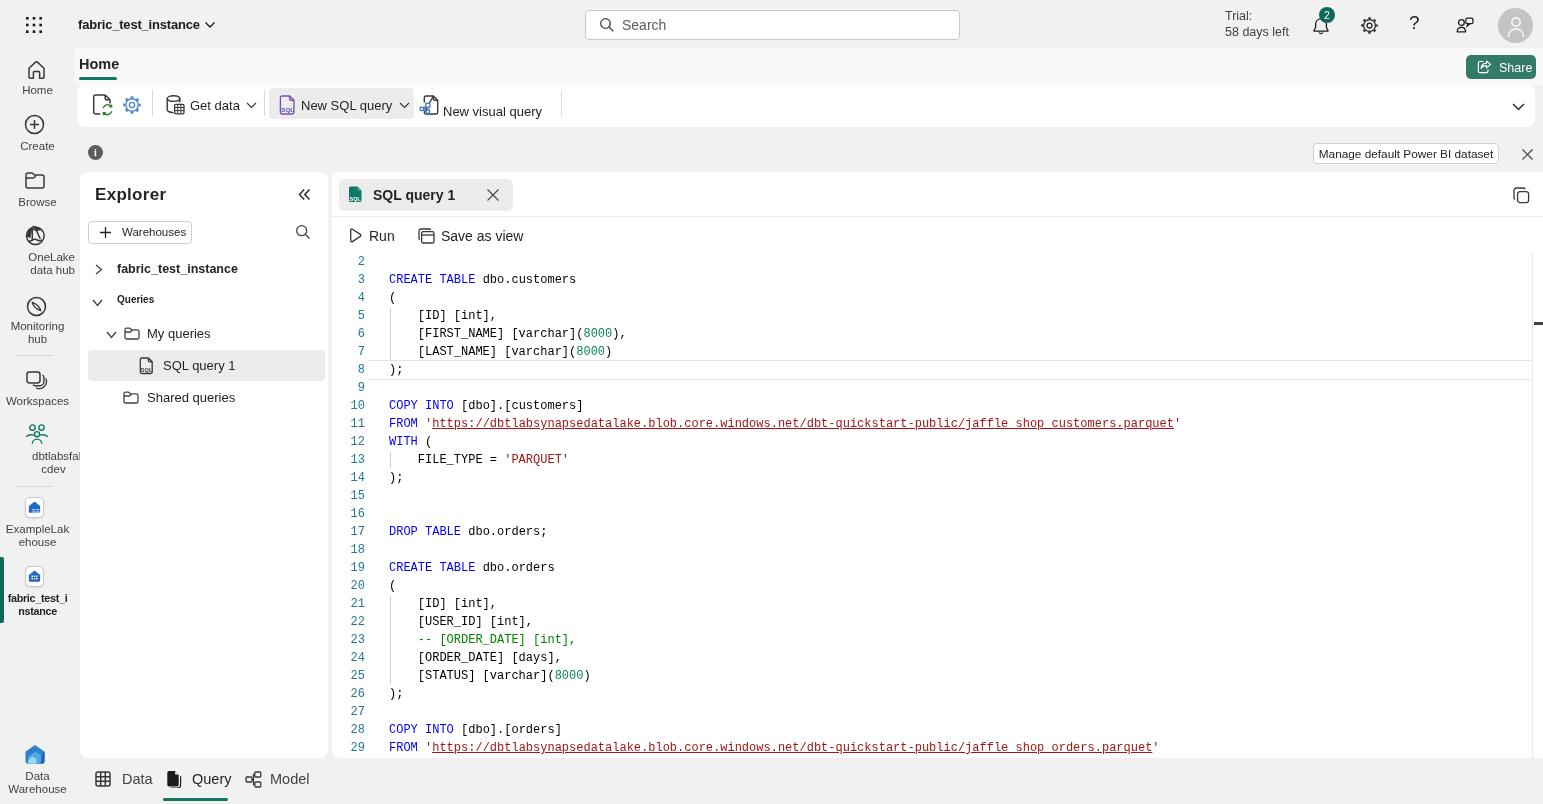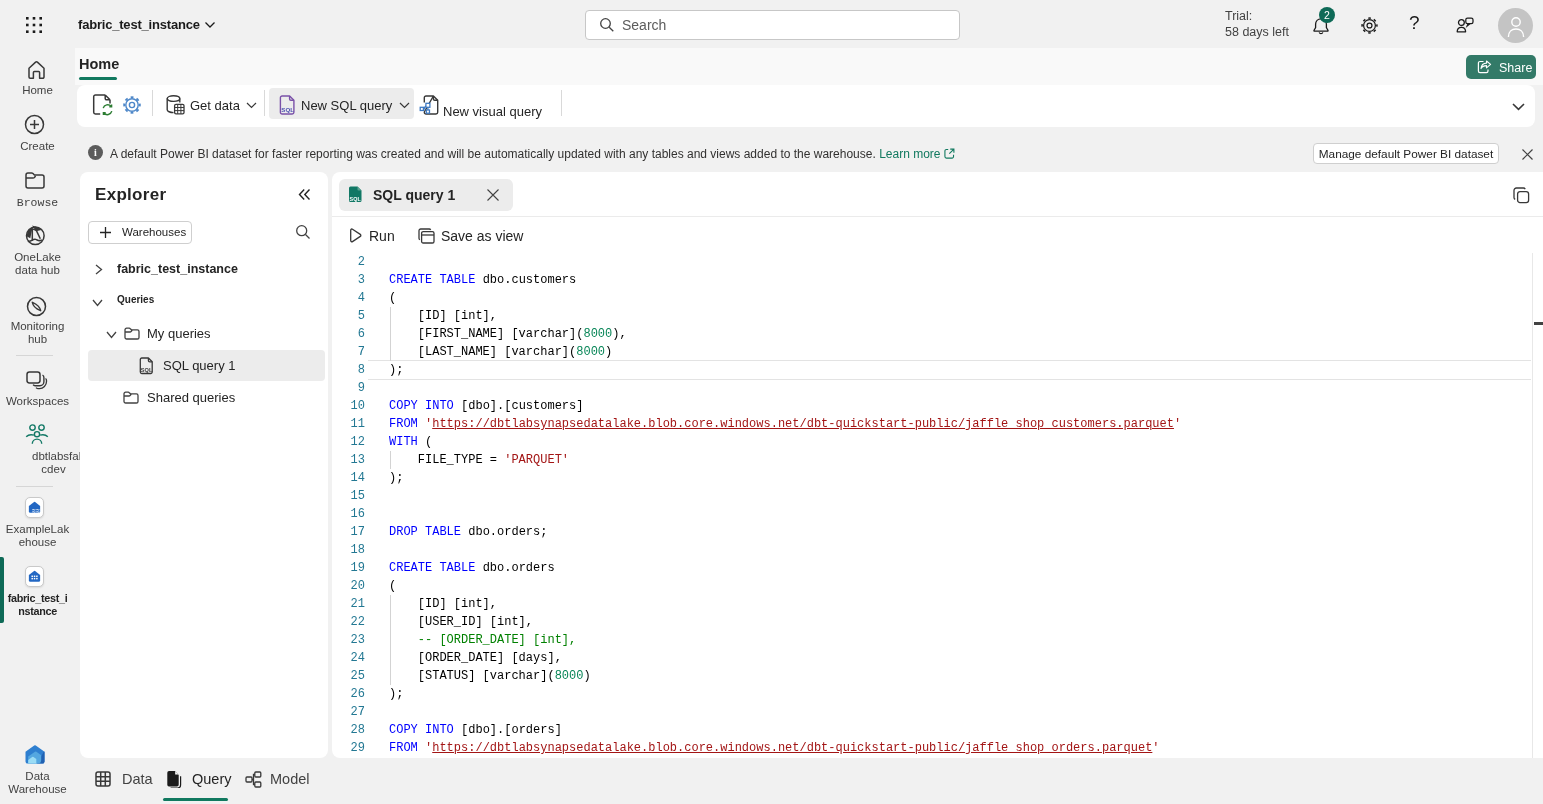--- a/index.html
+++ b/index.html
@@ -88,31 +88,31 @@
     <circle cx="10.5" cy="10.5" r="9" fill="none" stroke="#383838" stroke-width="1.5"></circle>
     <line x1="10.5" y1="6" x2="10.5" y2="15" stroke="#383838" stroke-width="1.5"></line>
     <line x1="6" y1="10.5" x2="15" y2="10.5" stroke="#383838" stroke-width="1.5"></line>
   </svg>
   <div class="lbl" style="top:140px;">Create</div>
 
   <svg class="ic" style="left:25px;top:171px" width="20" height="19" viewBox="0 0 20 19">
     <path d="M1 4 a2 2 0 0 1 2 -2 H6.6 a2 2 0 0 1 1.4 .6 L9.4 4 H17 a2 2 0 0 1 2 2 V15 a2 2 0 0 1 -2 2 H3 a2 2 0 0 1 -2 -2 Z" fill="none" stroke="#383838" stroke-width="1.5"></path>
     <path d="M1 7 H8 a2 2 0 0 0 1.4 -.6 L10.6 5" fill="none" stroke="#383838" stroke-width="1.5"></path>
   </svg>
-  <div class="lbl" style="top:196px;font-family:Liberation Mono, monospace;">Browse</div>
+  <div class="lbl" style="top:196px;">Browse</div>
 
   <svg class="ic" style="left:24px;top:224px" width="22" height="22" viewBox="0 0 22 22">
     <circle cx="11.3" cy="11.7" r="8.8" fill="none" stroke="#383838" stroke-width="1.5"></circle>
     <path d="M11.6 2.9 a8.8 8.8 0 0 0 -8.9 8.5 l-.2 .8 3.8 2 2 -9.5 Z" fill="#383838"></path>
     <path d="M8 1.6 L13.6 3.3 a8.8 8.8 0 0 1 3.8 2.6 L12 7.3 Z" fill="#383838"></path>
     <path d="M12.3 6.4 L8.3 4.9 8.3 16.8" fill="none" stroke="#383838" stroke-width="1.5" stroke-linejoin="round"></path>
     <path d="M12.3 6.4 L16.3 14.8" fill="none" stroke="#383838" stroke-width="1.5"></path>
     <path d="M4 16.8 c2.4 1.9 4.8 -2.4 7.7 -1.4 c2.2.8 3.3 2.4 6.2 .4" fill="none" stroke="#383838" stroke-width="1.5"></path>
   </svg>
-  <div class="lbl" style="top:251px;">OneLake<br>data hub</div>
+  <div class="lbl" style="top:251px;text-align:right;">OneLake<br>data hub</div>
 
   <svg class="ic" style="left:26px;top:296px" width="21" height="21" viewBox="0 0 21 21">
     <circle cx="10.5" cy="10.5" r="9" fill="none" stroke="#383838" stroke-width="1.5"></circle>
     <path d="M6.3 6.3 C9 7.5 13.5 9 14.7 14.7 C12 13.5 7.5 12 6.3 6.3 Z" fill="none" stroke="#383838" stroke-width="1.4" stroke-linejoin="round"></path>
   </svg>
   <div class="lbl" style="top:320px;">Monitoring<br>hub</div>
   <div class="sep" style="top:355px;"></div>
 
   <svg class="ic" style="left:26px;top:371px" width="22" height="20" viewBox="0 0 22 20">
     <rect x="1" y="1" width="13" height="11" rx="2.4" fill="none" stroke="#383838" stroke-width="1.5"></rect>
@@ -223,23 +223,20 @@
     <rect x="7.3" y="15" width="3.2" height="3.2"></rect>
   </g>
 </svg>
 <div class="abs" style="left:443px;top:104px;font-size:13px;">New visual query</div>
 <div class="abs" style="left:561px;top:90px;width:1px;height:26px;background:#d9d9d9;"></div>
 <svg class="abs" style="left:1512px;top:103px" width="13" height="8" viewBox="0 0 13 8">
       <path d="M1 1 L6.5 6.3 L12 1" fill="none" stroke="#383838" stroke-width="1.6"></path>
     </svg>
 
 <div class="abs" style="left:88px;top:145px;width:15px;height:15px;border-radius:50%;background:#5c5c5c;color:#fff;font-size:10px;font-weight:bold;text-align:center;line-height:15px;font-family:'Liberation Serif',serif;">i</div>
-<div class="abs" style="left:110px;top:147px;font-size:12px;color:#323130;">A default Power BI dataset for faster reporting was created and will be automatically updated with any tables and views added to the warehouse. <span style="color:#11795f;">Learn more</span> <svg style="display:inline-block;vertical-align:-1px" width="11" height="11" viewBox="0 0 12 12">
-        <path d="M4.6 1.6 H2.6 A1.6 1.6 0 0 0 1 3.2 V9.4 A1.6 1.6 0 0 0 2.6 11 H8.8 A1.6 1.6 0 0 0 10.4 9.4 V7.4 M6.8 1.2 H10.8 V5.2 M10.6 1.4 L5.8 6.2" fill="none" stroke="#11795f" stroke-width="1.2"></path>
-      </svg></div>
 
 <div class="abs" style="left:1313px;top:143px;width:186px;height:21px;background:#fff;border:1px solid #cfcfcf;border-radius:4px;font-size:11.8px;text-align:center;line-height:21px;white-space:nowrap;color:#242424;">Manage default Power BI dataset</div>
 <svg class="abs" style="left:1521px;top:148px" width="13" height="13" viewBox="0 0 13 13">
       <path d="M1.5 1.5 L11.5 11.5 M11.5 1.5 L1.5 11.5" stroke="#424242" stroke-width="1.2"></path>
     </svg>
 
 <div class="panel" style="left:80px;top:172px;width:248px;height:586px;border-radius:8px;"></div>
 <div class="abs" style="left:95px;top:185px;font-size:17px;font-weight:bold;letter-spacing:0.3px;color:#242424;">Explorer</div>
 <svg class="abs" style="left:298px;top:188px" width="13" height="13" viewBox="0 0 13 13">
   <path d="M6.2 1.5 L1.5 6.5 L6.2 11.5 M11.5 1.5 L6.8 6.5 L11.5 11.5" fill="none" stroke="#242424" stroke-width="1.4"></path>

